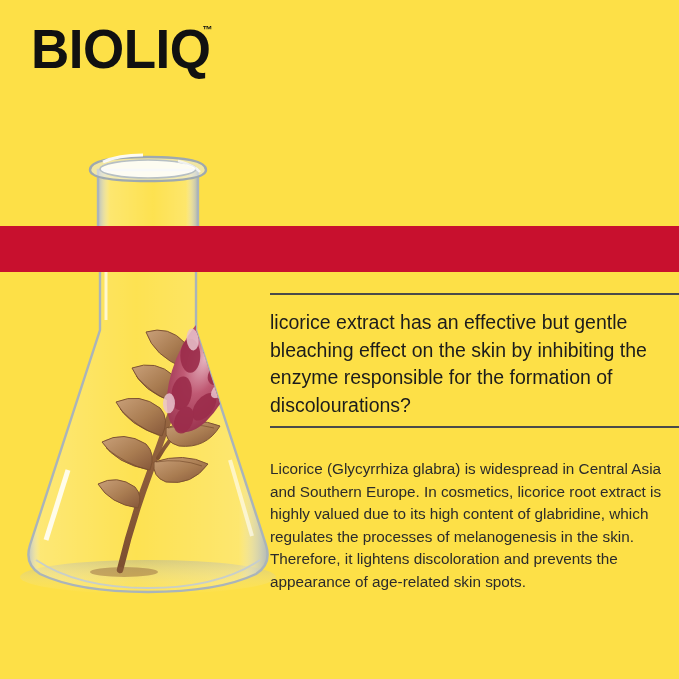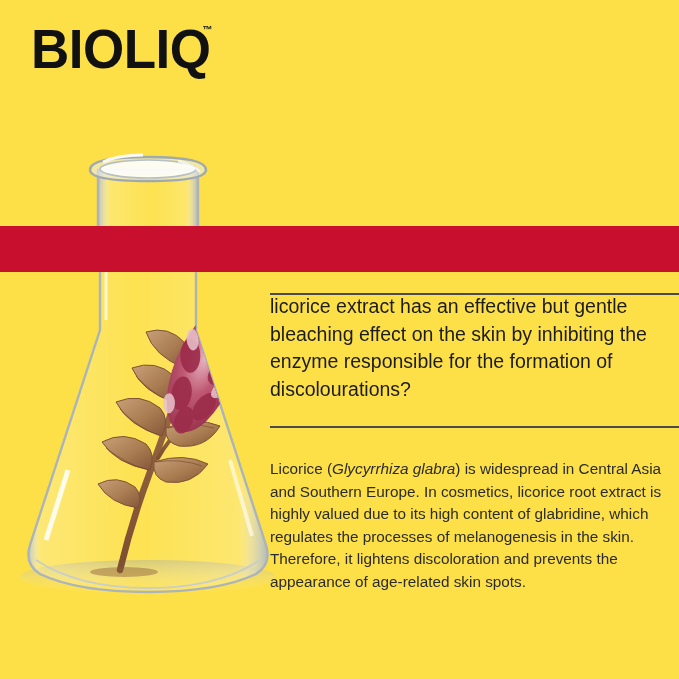--- a/index.html
+++ b/index.html
@@ -88,40 +88,39 @@
     width: 409px;
     height: 2px;
     background: #4a4a4a;
   }
   #rule-top { top: 293px; }
   #rule-mid { top: 426px; }
 
   #lead-copy {
     position: absolute;
     left: 270px;
-    top: 293px;
+    top: 309px;
     width: 404px;
     font-family: "Liberation Sans", sans-serif;
     font-size: 19.5px;
     line-height: 27.5px;
     color: #1c1c1c;
   }
 
   #detail-copy {
     position: absolute;
     left: 270px;
     top: 443px;
     width: 400px;
     font-family: "Liberation Sans", sans-serif;
     font-size: 15.3px;
     line-height: 22.5px;
     color: #2b2b2b;
   }
   #detail-copy .sci {
-    font-style: italic;
   }
 </style>
 </head>
 <body>
 
 <div id="page">
 
   <div id="brand-logo">
     <span class="wordmark">BIOLIQ</span>
     <span class="tm">™</span>

